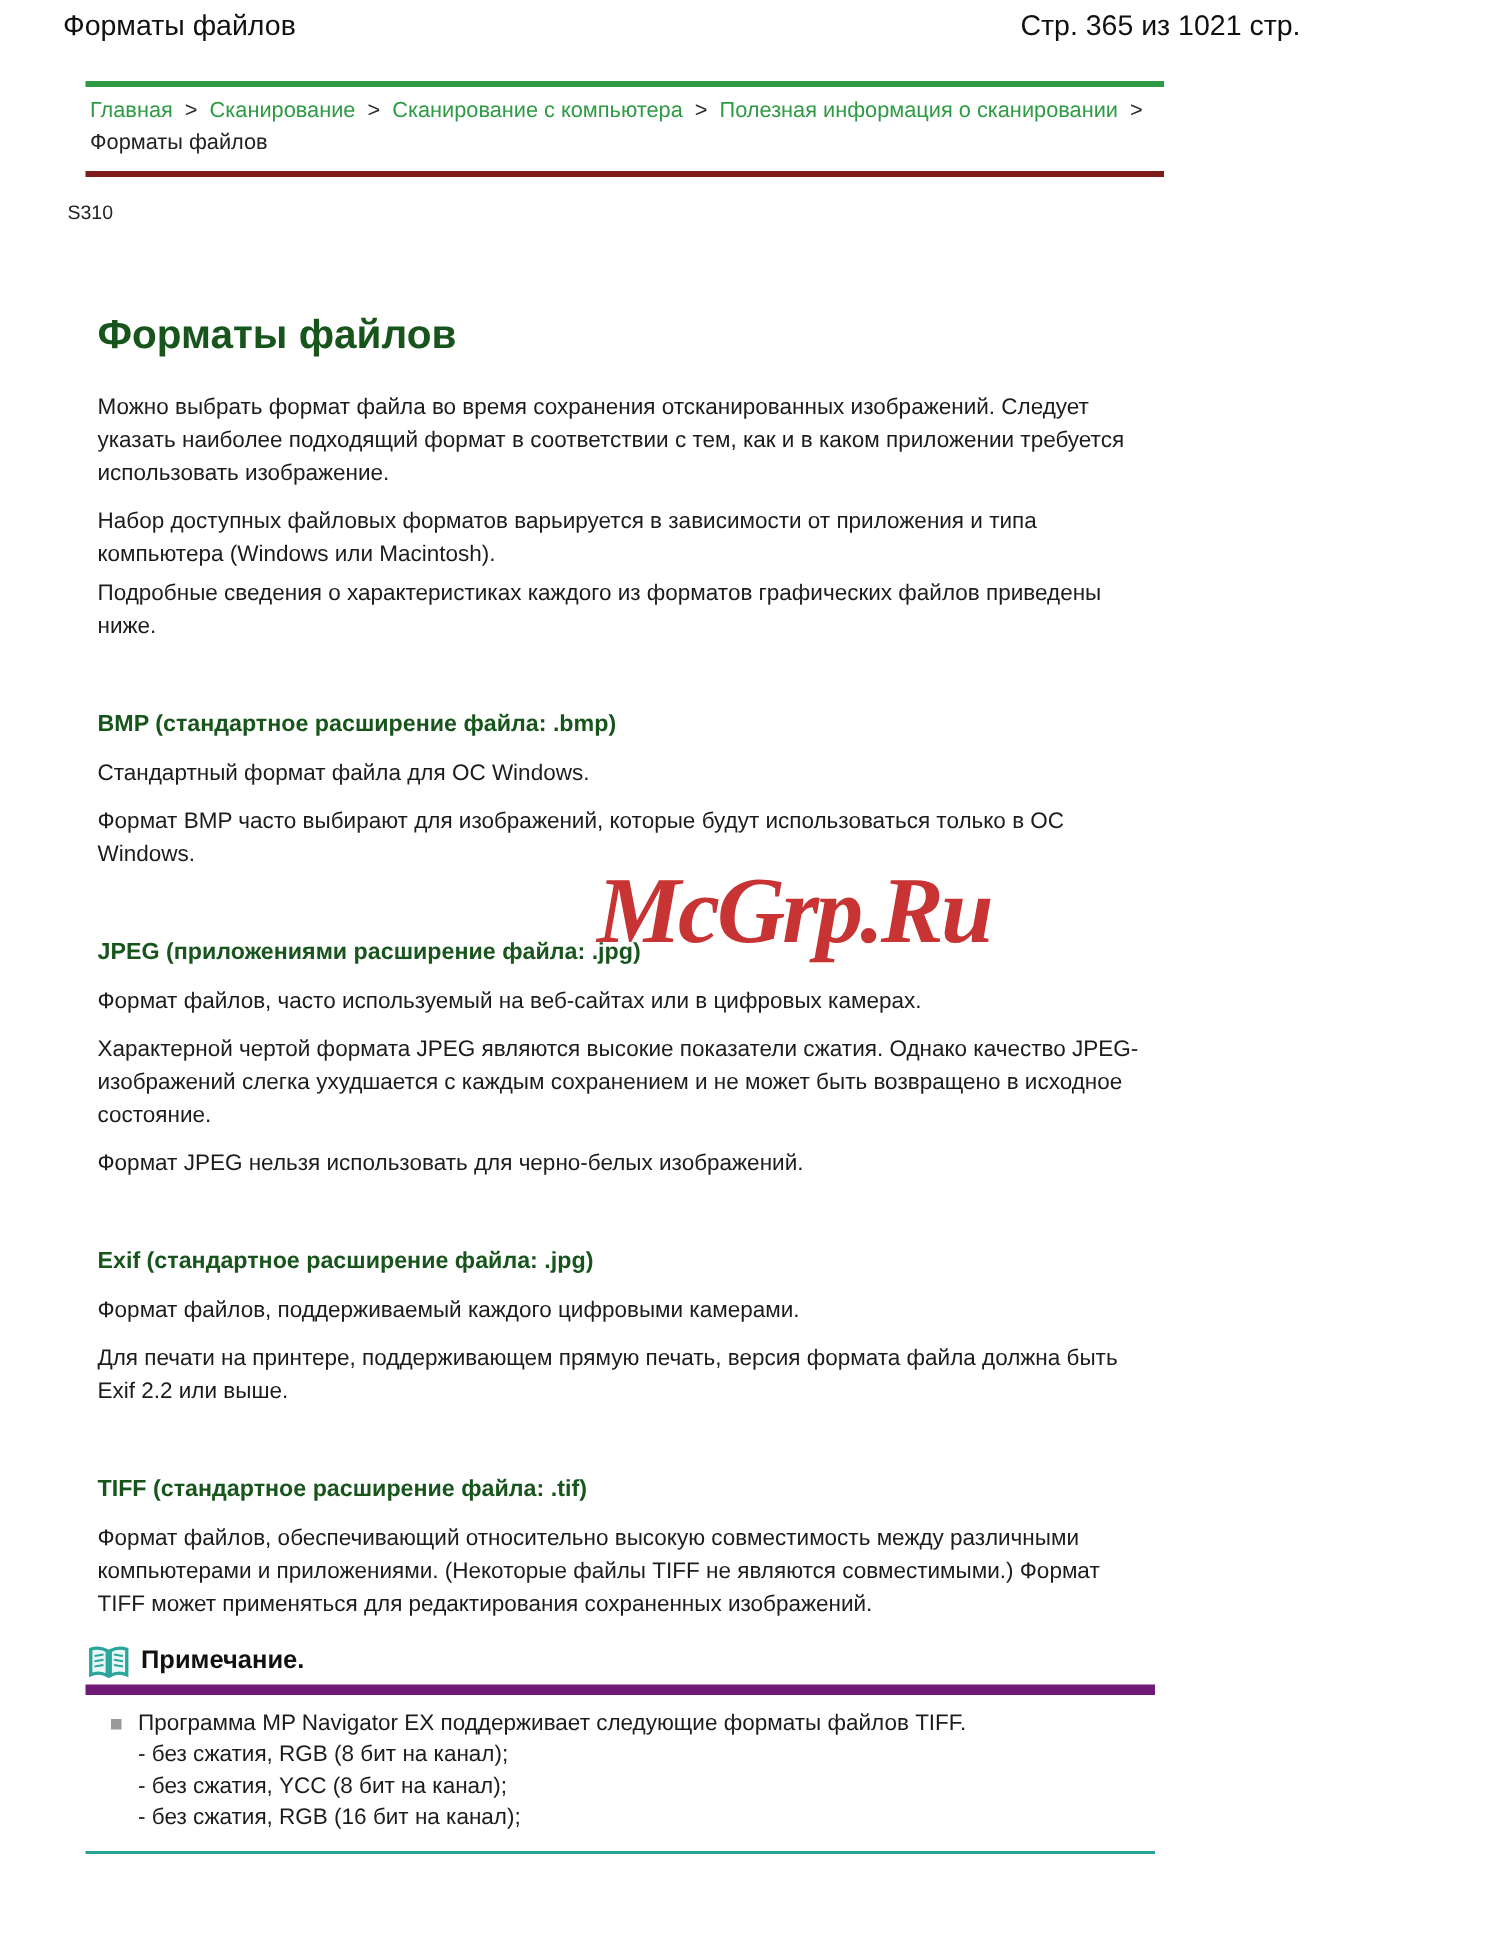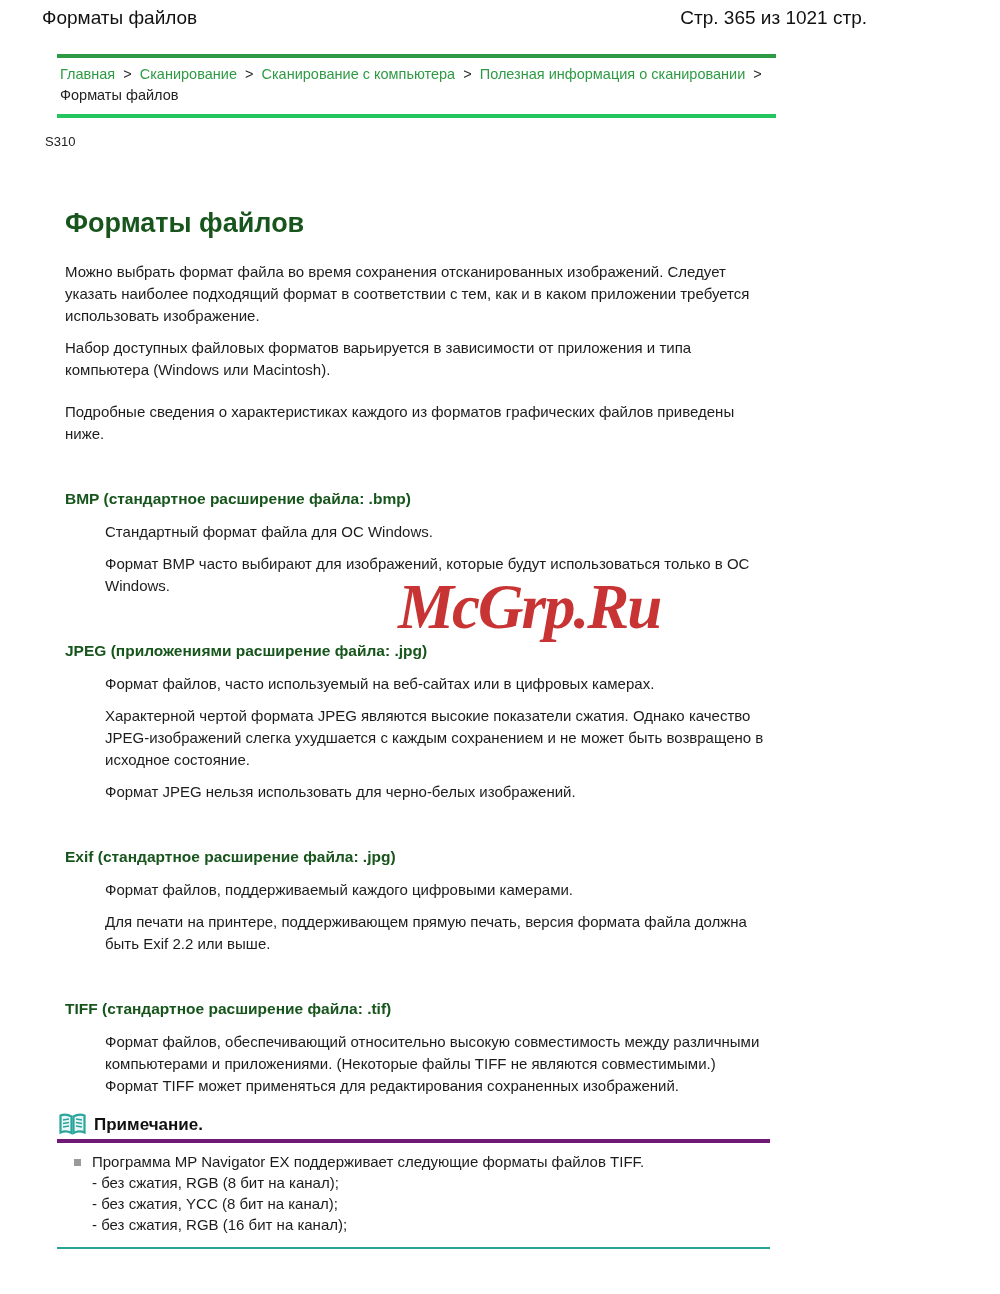--- a/index.html
+++ b/index.html
@@ -5,40 +5,40 @@
   html,body{margin:0;padding:0;background:#fff;}
   .page{
     position:relative;width:912px;height:1294px;background:#fff;overflow:hidden;
     font-family:"Liberation Sans","DejaVu Sans",sans-serif;color:#1c1c1c;
   }
   
   .hdr{display:flex;justify-content:space-between;align-items:flex-start;
        padding:7px 45px 0 42px;font-size:19px;color:#111;}
   
   .crumbbox{margin:25px 0 0 57px;width:713px;
-    border-top:4px solid #2e9b44;border-bottom:4px solid #22c55e;
+    border-top:4px solid #2e9b44;border-bottom:4px solid #7f1d1d;
     padding:6px 3px 8px 3px;font-size:14.5px;line-height:21px;color:#222;}
   .crumbbox a{color:#2e9b44;text-decoration:none;cursor:pointer;}
   .crumb-sep{color:#2b2b2b;margin:0 4px;}
   .crumb-current{display:block;color:#222;}
   
   .pcode{margin:16px 0 0 45px;font-size:13px;color:#222;}
   
   main{display:block;margin:0 0 0 65px;width:700px;}
   h1{margin:58px 0 0 0;font-size:27px;line-height:32px;font-weight:bold;color:#17551c;}
   .body-p{margin:10px 0 0 0;font-size:15px;line-height:22px;color:#1c1c1c;}
-  .gap-lg{margin-top:20px;}
+  .gap-lg{margin-top:4px;}
   .gap-xl{margin-top:22px;}
   .section{margin-top:44px;}
   .section h3{margin:0 0 12px 0;font-size:15.5px;line-height:20px;font-weight:bold;color:#17551c;}
-  .section .body-p{margin-top:10px;margin-left:40px;}
+  .section .body-p{margin-top:10px;}
   
   .note{margin:16px 0 0 -8px;width:713px;}
-  .note-header{display:flex;align-items:center;gap:7px;
-    border-bottom:4px solid #701a75;padding:0 0 3px 1px;}
+  .note-header{display:flex;align-items:flex-start;gap:7px;
+    border-bottom:7px solid #701a75;padding:0 0 3px 1px;}
   .note-icon{display:inline-flex;width:29px;height:23px;}
   .note-title{font-size:17px;font-weight:bold;color:#111;}
   .note-body{border-bottom:2px solid #27a398;padding:8px 0 12px 0;}
   .note-item{display:flex;align-items:flex-start;}
   .bullet{flex:0 0 auto;width:7px;height:7px;background:#9a9a9a;margin:8px 11px 0 17px;}
   .note-item-text{font-size:15px;line-height:21px;color:#1c1c1c;}
   
   .watermark{position:absolute;left:398px;top:576px;
     font-family:"Liberation Serif","DejaVu Serif",serif;
     font-style:italic;font-weight:bold;font-size:63px;line-height:1;

